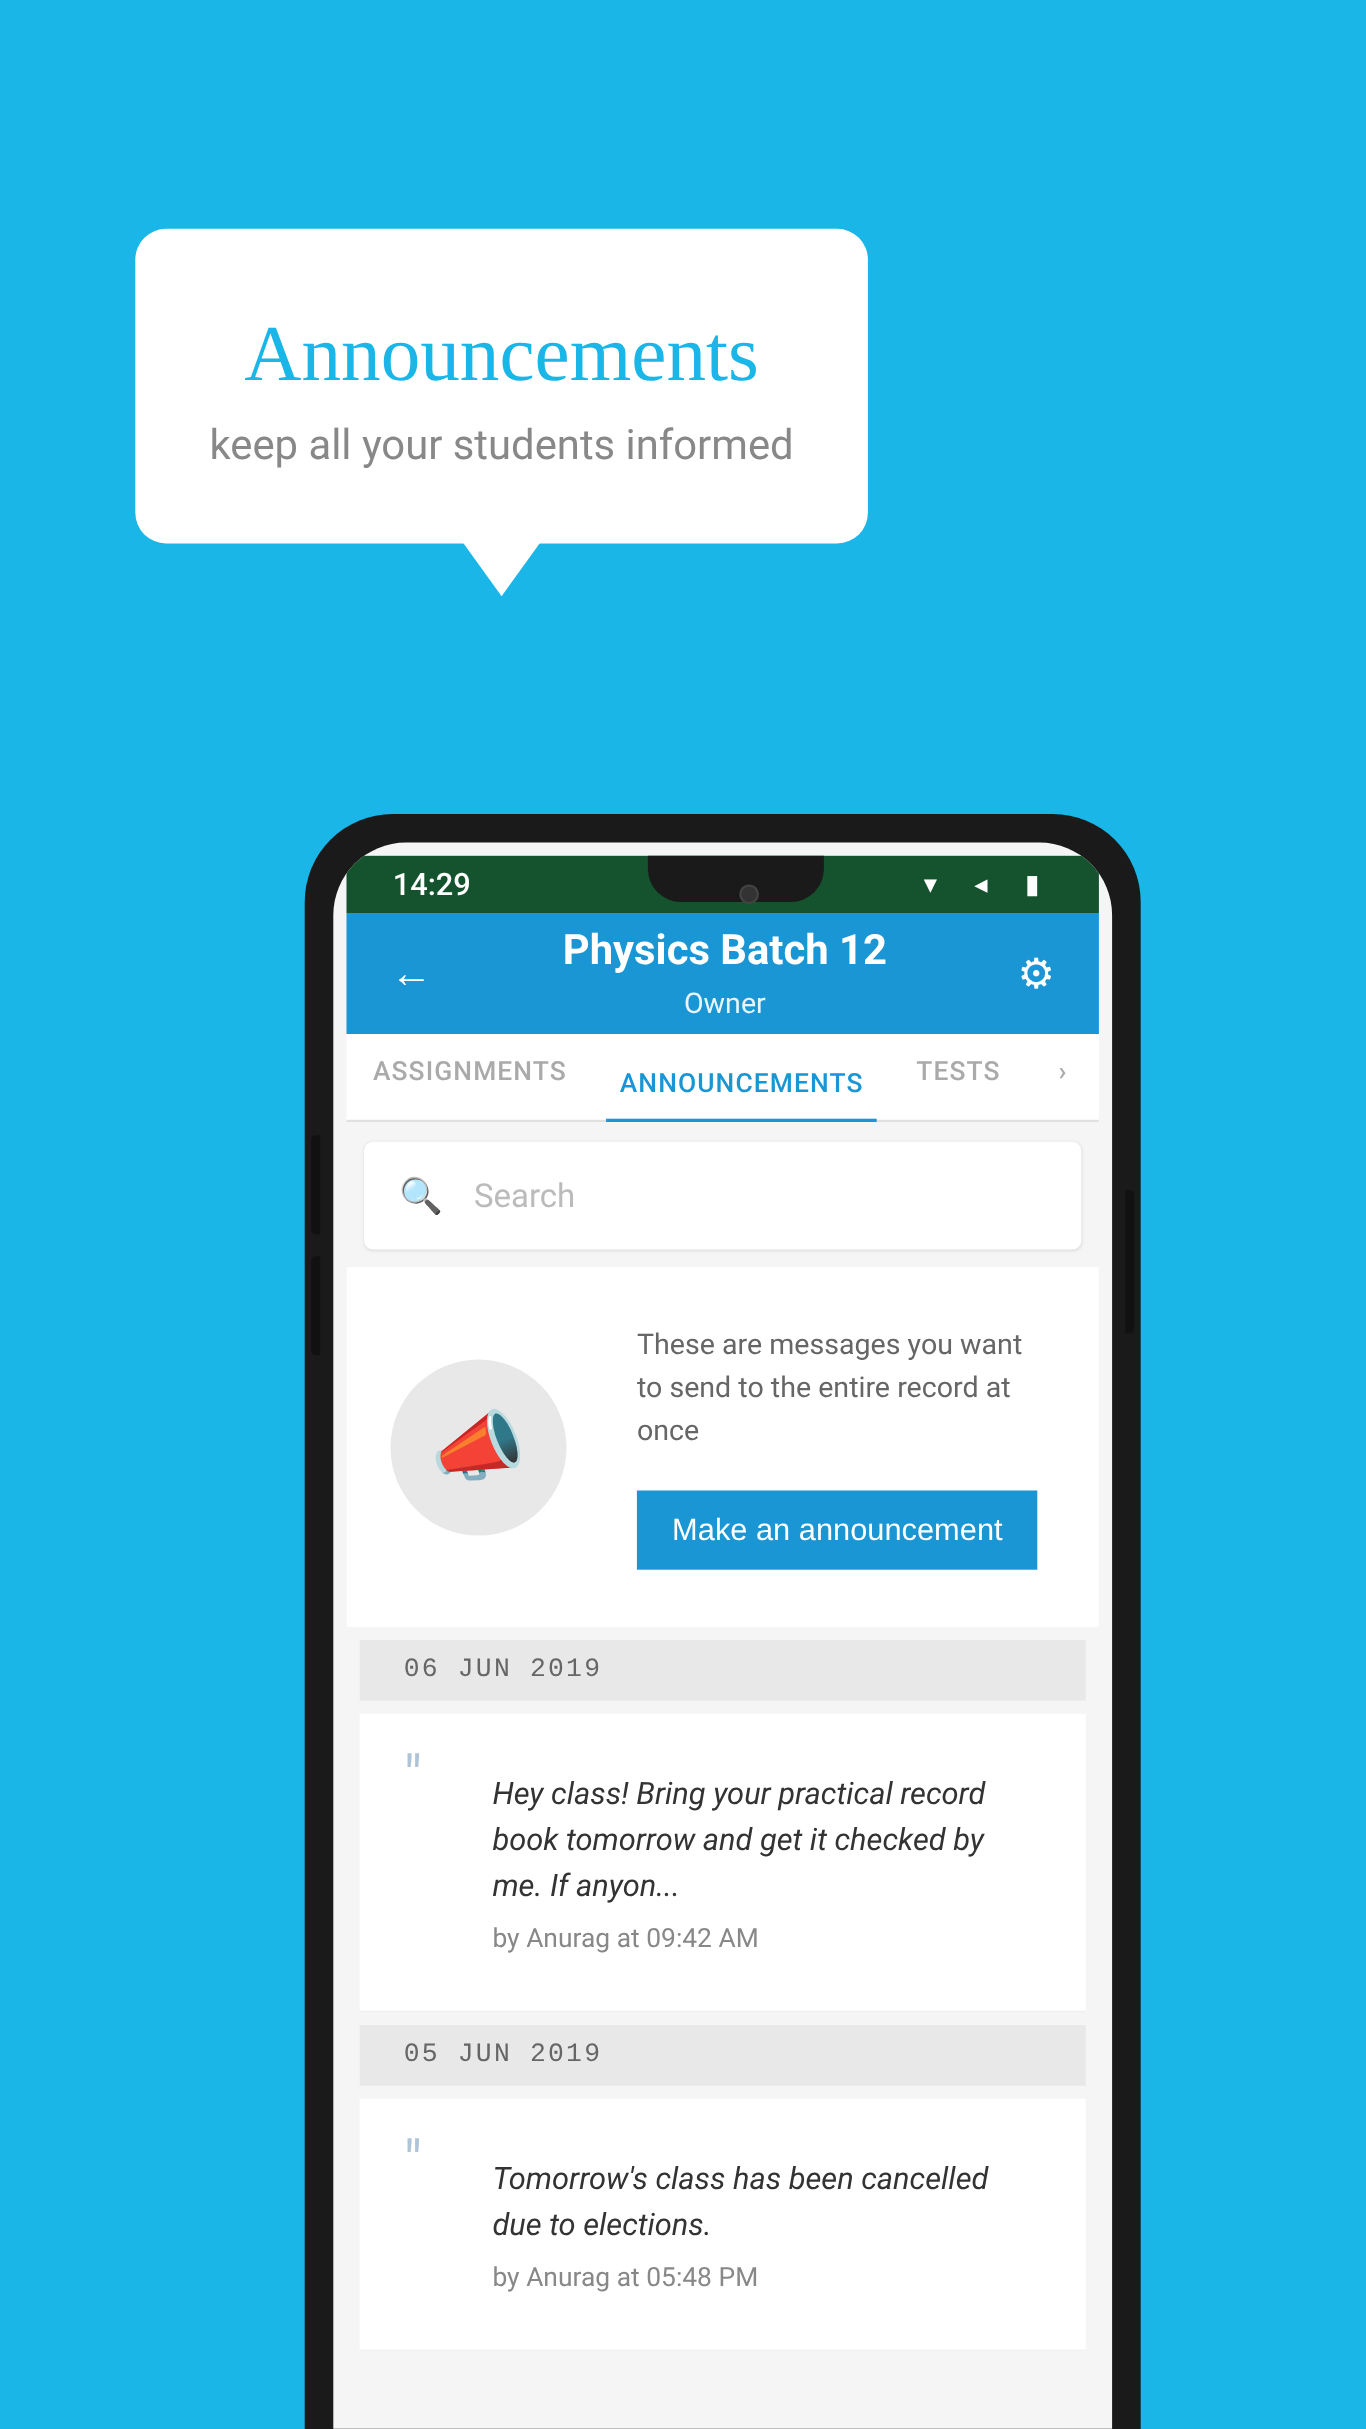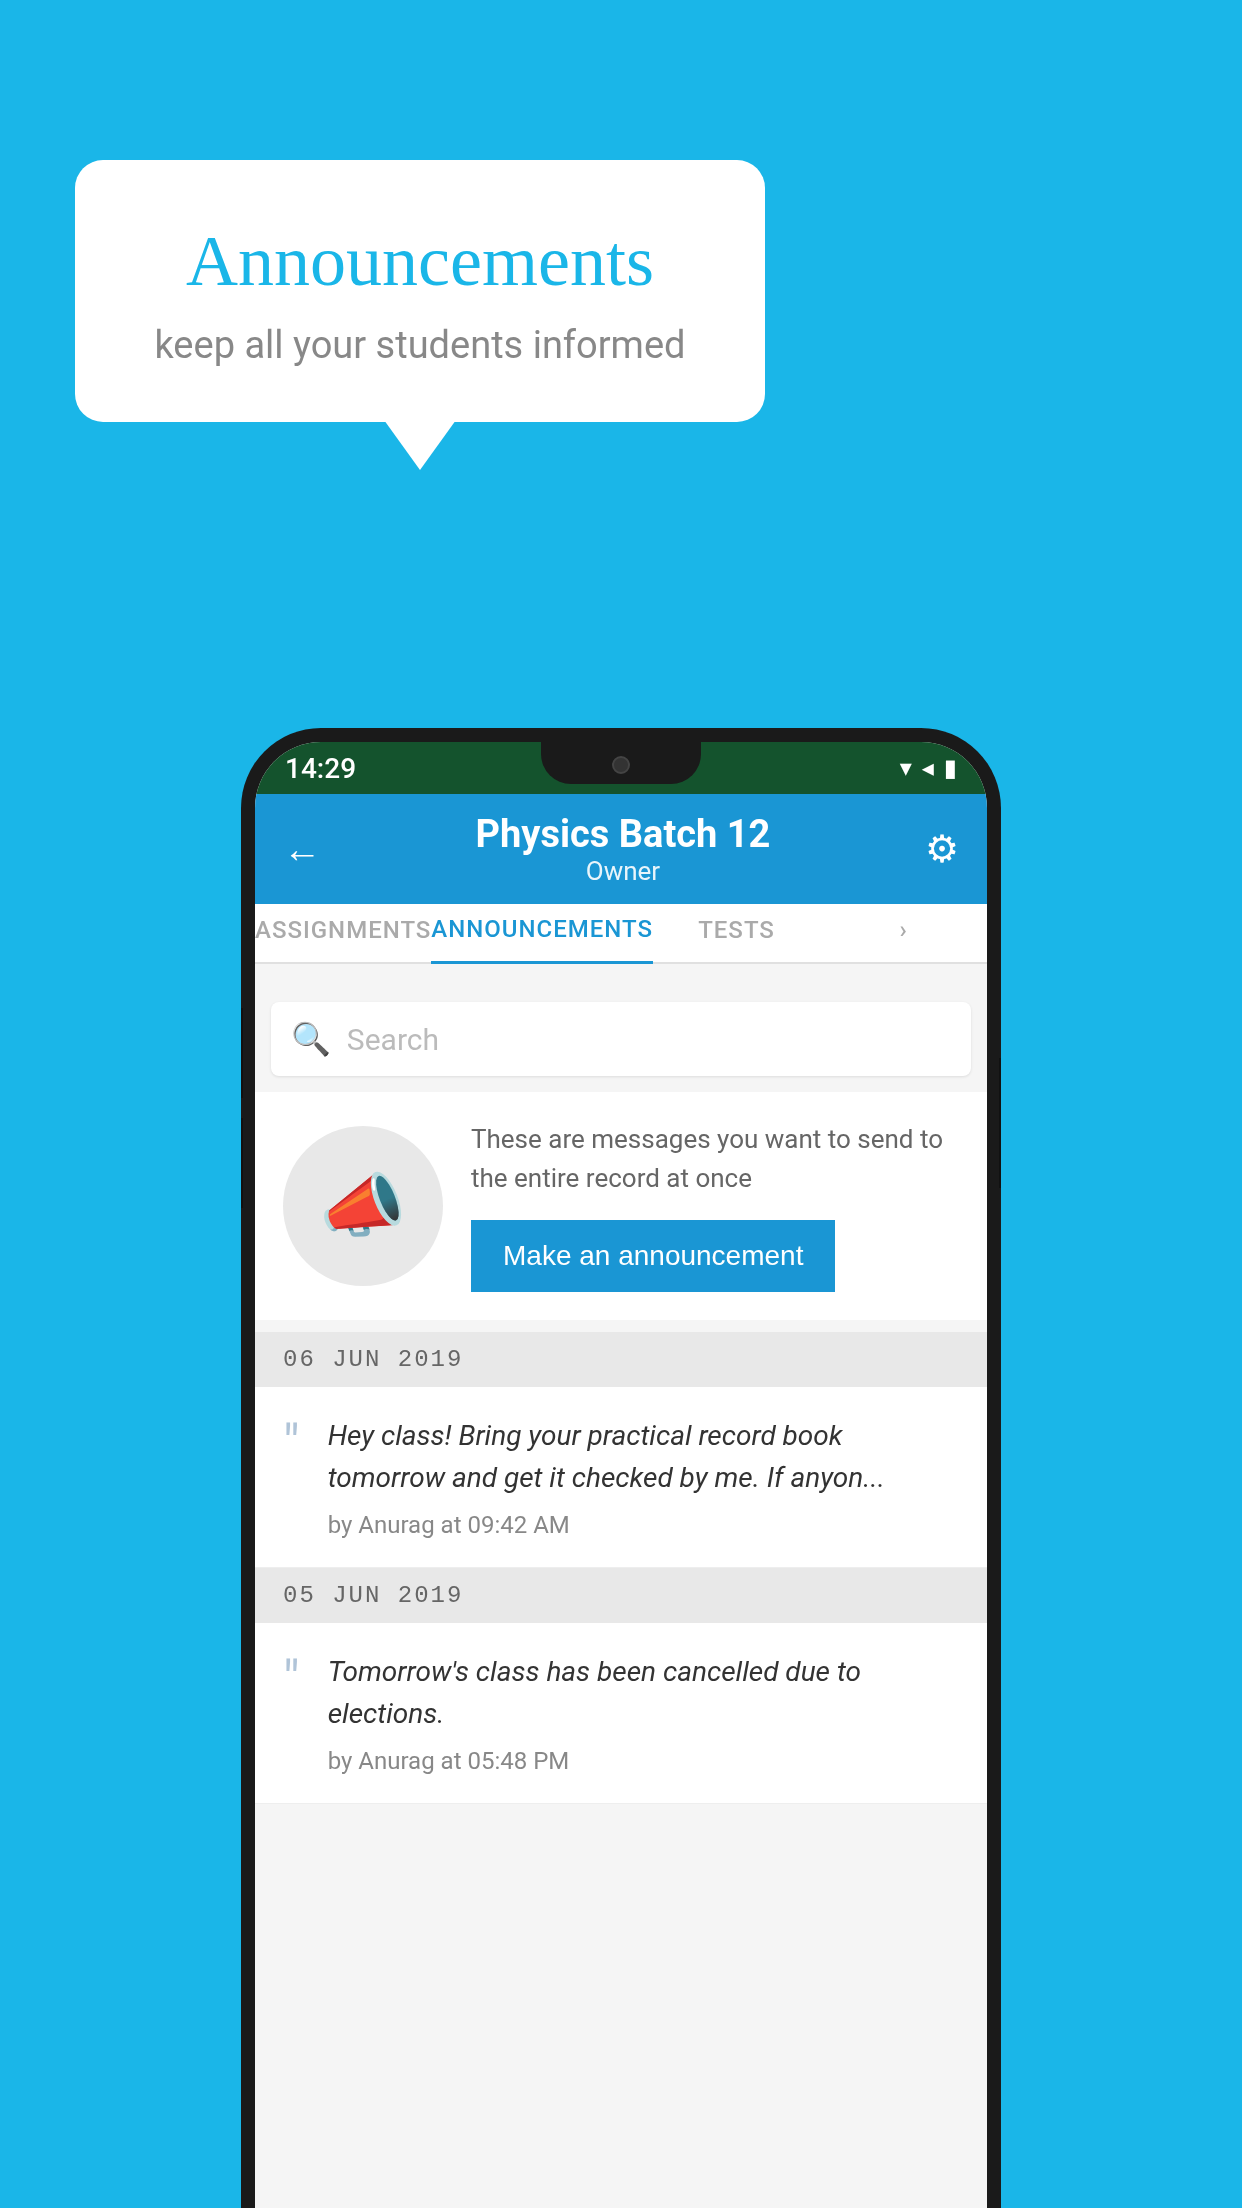--- a/index.html
+++ b/index.html
@@ -1,15 +1,15 @@
 <!DOCTYPE html>
 <html><head>
   <meta charset="utf-8">
   <style>
-    * { margin: 0; padding: 0; box-sizing: border-box; }
+    * { margin: 12px; padding: 0; box-sizing: border-box; }
 
     body {
       width: 1242px;
       height: 2208px;
       background-color: #1ab6e8;
       font-family: 'Roboto', Arial, sans-serif;
       position: relative;
       overflow: hidden;
     }
 
@@ -178,21 +178,21 @@
       font-size: 38px;
       cursor: pointer;
     }
 
     
     .tabs-bar {
       position: absolute;
       top: 162px;
       left: 0;
       right: 0;
-      height: 60px;
+      height: 80px;
       background: white;
       display: flex;
       align-items: flex-end;
       border-bottom: 2px solid #e0e0e0;
     }
 
     .tab-item {
       flex: 1;
       text-align: center;
       padding-bottom: 18px;

